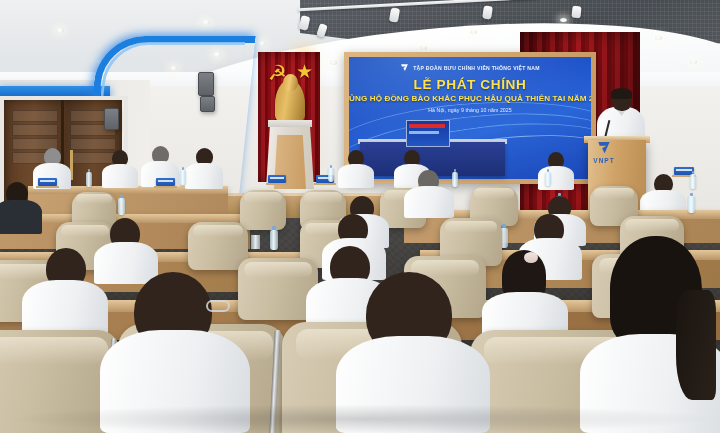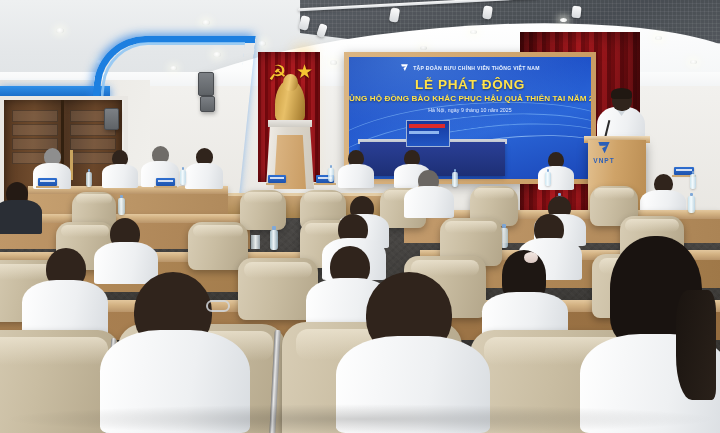--- a/index.html
+++ b/index.html
@@ -256,21 +256,21 @@
       <div class="wave" style="top:70%;transform:rotate(-10deg);border-top-color:rgba(180,220,255,.65);"></div>
       <div id="scr-text">
         <div id="scr-org">
           <span id="vnpt-mark">
             <svg viewBox="0 0 24 24" width="9" height="9" aria-hidden="true">
               <path d="M3 3 L21 3 L13 21 L9 13 L16 9 L5 9 Z" fill="#ffffff"></path>
             </svg>
           </span>
           <span>TẬP ĐOÀN BƯU CHÍNH VIỄN THÔNG VIỆT NAM</span>
         </div>
-        <div id="scr-t1">LỄ PHÁT ĐỘNG</div>
+        <div id="scr-t1">LỄ PHÁT CHÍNH</div>
         <div id="scr-t2">ỦNG HỘ ĐỒNG BÀO KHẮC PHỤC HẬU QUẢ THIÊN TAI NĂM 2025</div>
         <div id="scr-t3">Hà Nội, ngày 9 tháng 10 năm 2025</div>
       </div>
     </div>
   </div>
 
   <div class="abs" id="dais-top"></div>
   <div class="abs" id="dais"></div>
   <div class="abs" id="mini-screen"></div>
   <div class="abs" id="mini-bar"></div>

